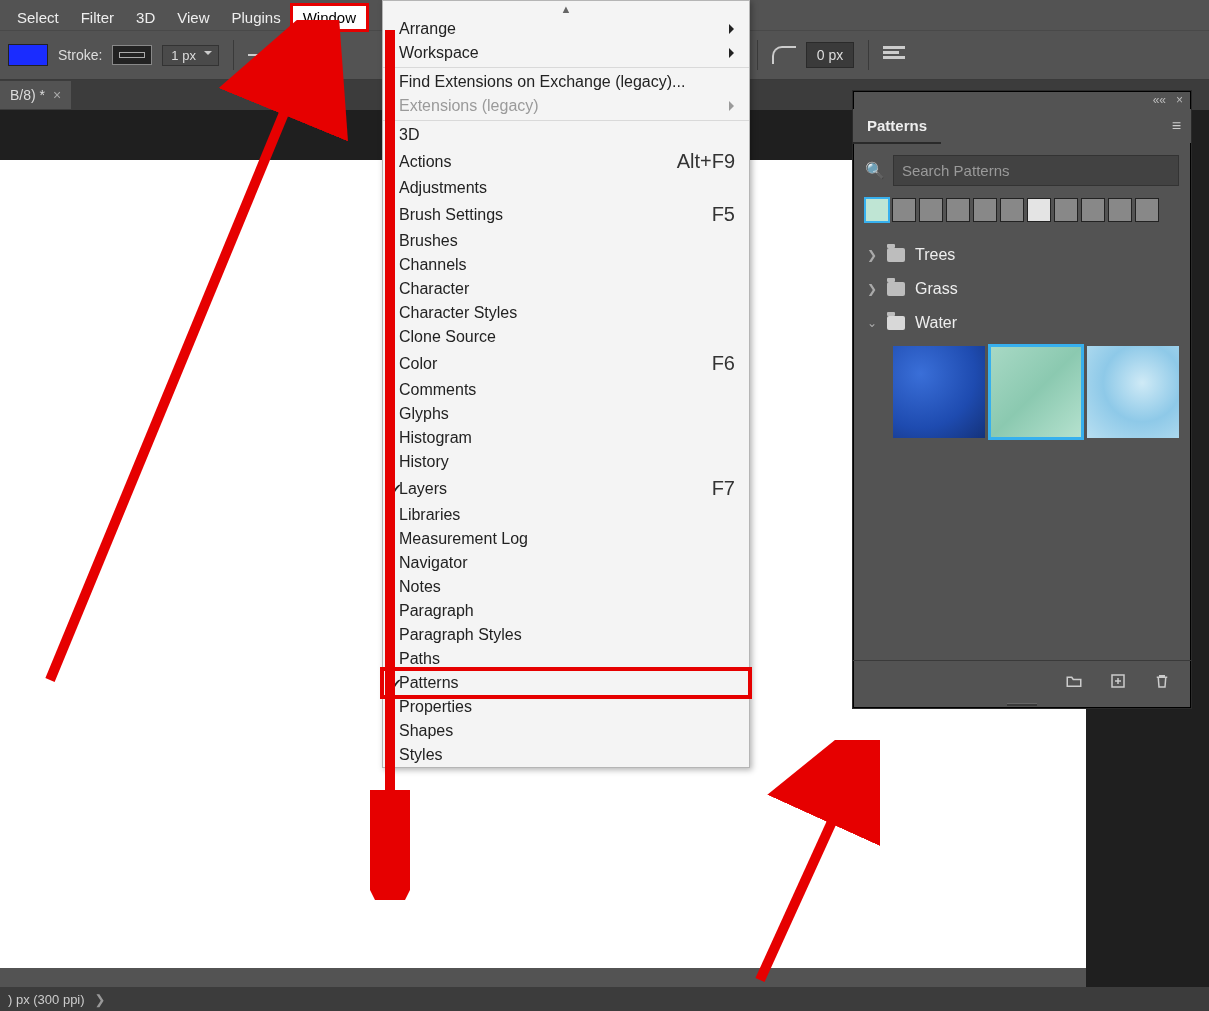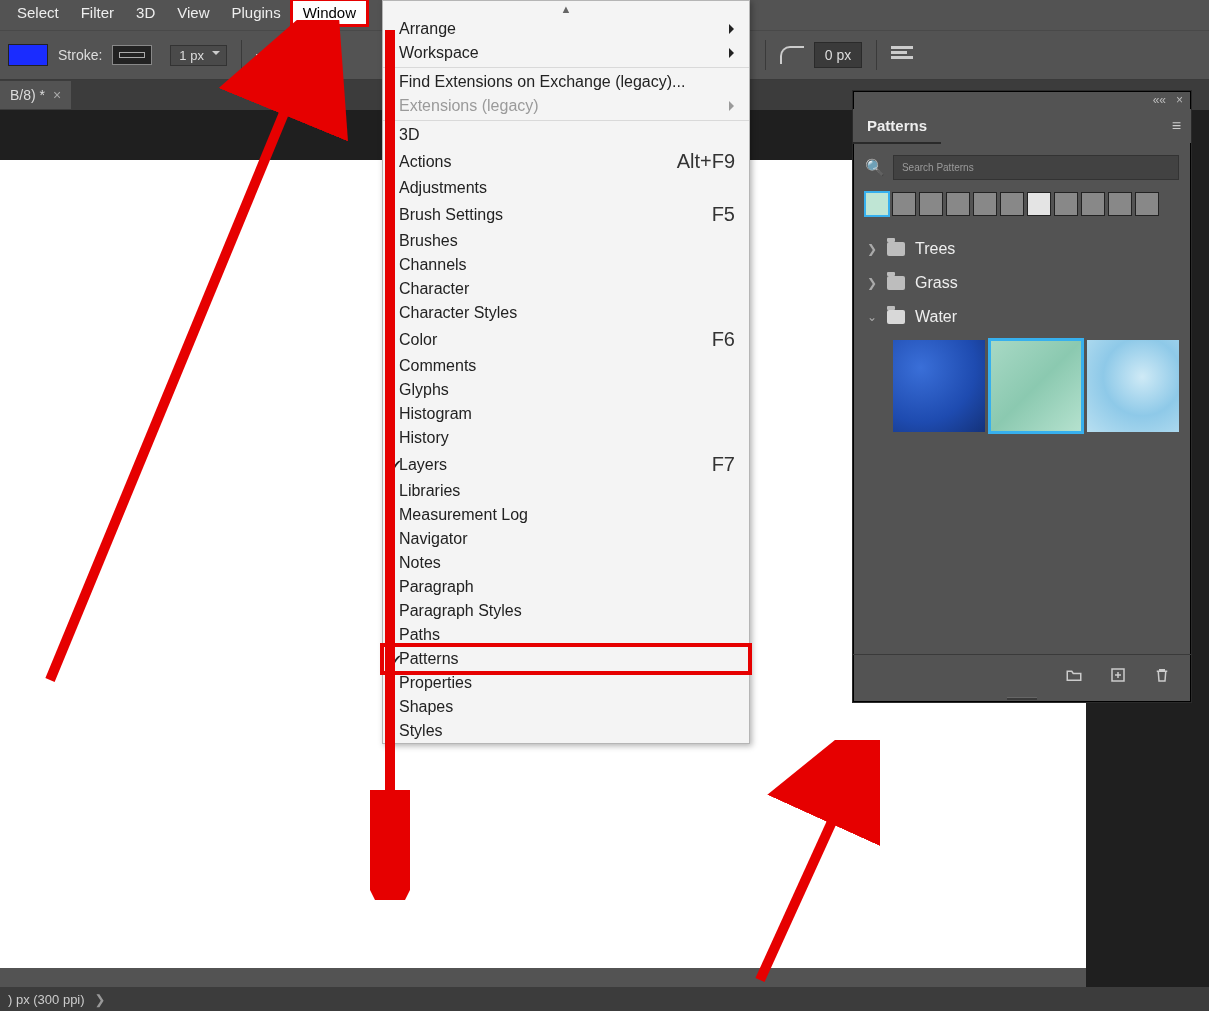--- a/index.html
+++ b/index.html
@@ -1,29 +1,29 @@
 <!DOCTYPE html>
 <html><head>
 <meta charset="utf-8">
 <style>
 * { margin: 0; padding: 0; box-sizing: border-box; font-family: "Segoe UI", Tahoma, sans-serif; }
 body { width: 1209px; height: 1011px; background: #535353; overflow: hidden; position: relative; }
 
 
-.menubar { height: 30px; background: #535353; display: flex; align-items: flex-start; padding: 0 6px; }
+.menubar { height: 30px; background: #535353; display: flex; align-items: flex-end; padding: 0 6px; }
 .menubar-item { color: #eee; font-size: 15px; padding: 4px 11px; cursor: default; }
 .menubar-item.hl { background: #fff; color: #000; outline: 3px solid #e60000; outline-offset: -1px; position: relative; }
 
 
 .optbar { height: 50px; background: #535353; display: flex; align-items: center; gap: 10px; padding: 0 8px; border-top: 1px solid #494949; border-bottom: 1px solid #3a3a3a; }
 .optbar .swatch { width: 40px; height: 22px; background: #1a2cff; border: 1px solid #222; }
 .optbar .label { color: #ddd; font-size: 14px; }
 .optbar .strokebox { width: 40px; height: 20px; background: #222; border: 1px solid #888; display: flex; align-items: center; justify-content: center; }
 .optbar .strokebox-inner { width: 26px; height: 6px; border: 1px solid #aaa; }
-.optbar .dd { background: #4a4a4a; border: 1px solid #333; color: #ddd; font-size: 13px; padding: 2px 22px 2px 8px; position: relative; margin-left: 8px; }
+.optbar .dd { background: #4a4a4a; border: 1px solid #333; color: #ddd; font-size: 13px; padding: 2px 22px 2px 8px; position: relative; }
 .optbar .dd::after { content: ""; position: absolute; right: 6px; top: 50%; transform: translateY(-50%); border: 4px solid transparent; border-top-color: #ccc; }
 .optbar .sep { width: 1px; height: 30px; background: #3a3a3a; margin: 0 4px; }
 .optbar .line-sample { width: 46px; height: 2px; background: #ccc; }
 .optbar .gap { flex: 0 0 380px; }
 .optbar .gear { width: 22px; height: 22px; color: #ddd; }
 .optbar .cornericon { width: 24px; height: 18px; border-top: 2px solid #ccc; border-left: 2px solid #ccc; border-top-left-radius: 10px; }
 .optbar .numbox { background: #3a3a3a; color: #ddd; font-size: 14px; padding: 4px 10px; border: 1px solid #2a2a2a; }
 .optbar .alignicon { width: 22px; height: 18px; display: flex; flex-direction: column; gap: 2px; }
 .optbar .alignicon span { height: 3px; background: #ccc; }
 .optbar .alignicon span:nth-child(2) { width: 70%; }
@@ -55,21 +55,21 @@
 
 
 .panel { position: absolute; right: 17px; top: 90px; width: 340px; background: #535353; border: 1px solid #2a2a2a; box-shadow: 0 0 0 1px #000 inset; z-index: 40; }
 .panel-topbar { height: 18px; display: flex; justify-content: flex-end; align-items: center; gap: 10px; padding-right: 8px; color: #bbb; font-size: 12px; }
 .panel-tabs { display: flex; align-items: center; height: 34px; background: #535353; }
 .panel-tab { background: #535353; color: #eee; font-size: 15px; padding: 8px 14px; font-weight: 600; border-bottom: 2px solid #2a2a2a; }
 .panel-tabs .menu-icon { margin-left: auto; margin-right: 10px; color: #ccc; cursor: default; }
 .panel-body { padding: 12px; }
 .panel-search { display: flex; align-items: center; gap: 8px; margin-bottom: 12px; }
 .panel-search .mag { color: #bbb; font-size: 16px; }
-.panel-search input { flex: 1; background: #424242; border: 1px solid #333; color: #0ea5e9; font-size: 10px; padding: 6px 8px; }
+.panel-search input { flex: 1; background: #424242; border: 1px solid #333; color: #0ea5e9; font-size: 15px; padding: 6px 8px; }
 .panel-search input::placeholder { color: #9a9a9a; }
 .thumb-row { display: flex; gap: 3px; margin-bottom: 16px; flex-wrap: wrap; }
 .thumb-row .t { width: 24px; height: 24px; background: #888; border: 1px solid #222; }
 .thumb-row .t.sel { outline: 2px solid #37b0ee; outline-offset: -1px; background: #bfe5d4; }
 .folder-row { display: flex; align-items: center; gap: 10px; color: #eee; font-size: 16px; padding: 8px 0 8px 2px; cursor: default; }
 .folder-row .tw { width: 10px; text-align: center; color: #aaa; font-size: 12px; }
 .folder-row .folder-ico { width: 18px; height: 14px; background: #bdbdbd; border-radius: 2px; position: relative; }
 .folder-row .folder-ico::before { content: ""; position: absolute; top: -4px; left: 0; width: 8px; height: 4px; background: #bdbdbd; border-radius: 1px; }
 .folder-row.open .folder-ico { background: #d8d8d8; }
 .water-thumbs { display: flex; gap: 5px; padding-left: 28px; margin-top: 6px; }
@@ -190,20 +190,23 @@
         <span>Brushes</span>
       </div>
       <div class="dd-item">
         <span>Channels</span>
       </div>
       <div class="dd-item">
         <span>Character</span>
       </div>
       <div class="dd-item">
         <span>Character Styles</span>
+      </div>
+      <div class="dd-item">
+        <span>Clone Source</span>
       </div>
       <div class="dd-item">
         <span>Color</span>
         <span class="shortcut">F6</span>
       </div>
       <div class="dd-item">
         <span>Comments</span>
       </div>
       <div class="dd-item">
         <span>Glyphs</span>

